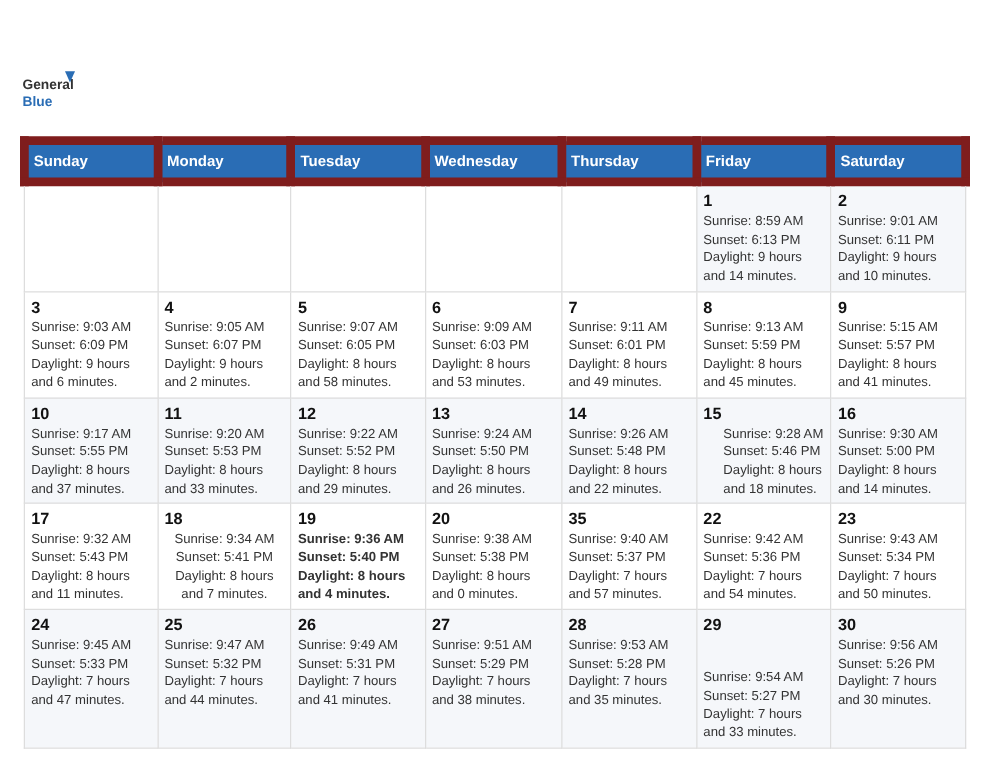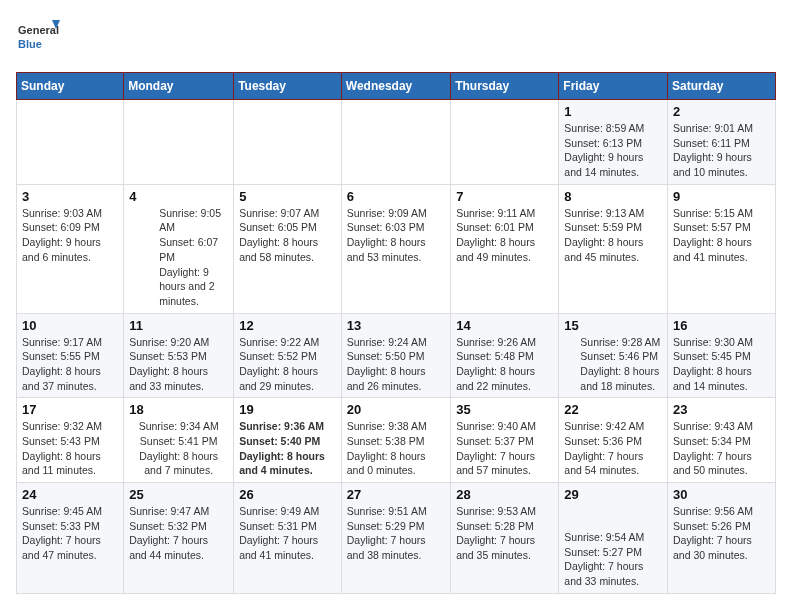--- a/index.html
+++ b/index.html
@@ -13,20 +13,21 @@
     .header-area {
       display: flex;
       justify-content: space-between;
       align-items: flex-start;
       margin-bottom: 12px;
     }
     .logo {
       display: flex;
       align-items: center;
       gap: 4px;
+      margin-top: 37px;
     }
     .title-area { text-align: right; }
     .main-title {
       font-size: 32px;
       font-weight: normal;
       color: #222;
     }
     .subtitle {
       font-size: 15px;
       color: #555;
@@ -36,21 +37,21 @@
       border-collapse: collapse;
       font-size: 11px;
     }
     thead tr th {
       background: #2a6db5;
       color: #fff;
       padding: 6px 4px;
       text-align: left;
       font-size: 12px;
       font-weight: bold;
-      border: 1px solid #7f1d1d;
+      border: 7px solid #7f1d1d;
     }
     tbody tr td {
       vertical-align: top;
       padding: 4px 5px;
       border: 1px solid #ddd;
       min-height: 70px;
       width: 113px;
     }
     tbody tr:nth-child(odd) td { background: #f5f7fa; }
     tbody tr:nth-child(even) td { background: #fff; }
@@ -118,21 +119,21 @@
       </tr>
       <tr>
         <td>
           <div class="day-num">3</div>
           <div class="day-info" style="white-space: pre-line;">Sunrise: 9:03 AM
 Sunset: 6:09 PM
 Daylight: 9 hours and 6 minutes.</div>
         </td>
         <td>
           <div class="day-num">4</div>
-          <div class="day-info" style="white-space: pre-line; margin-left: 30px;">Sunrise: 9:05 AM
+          <div class="day-info" style="white-space: pre-line;">Sunrise: 9:05 AM
 Sunset: 6:07 PM
 Daylight: 9 hours and 2 minutes.</div>
         </td>
         <td>
           <div class="day-num">5</div>
           <div class="day-info" style="white-space: pre-line;">Sunrise: 9:07 AM
 Sunset: 6:05 PM
 Daylight: 8 hours and 58 minutes.</div>
         </td>
         <td>
@@ -193,21 +194,21 @@
         </td>
         <td>
           <div class="day-num">15</div>
           <div class="day-info" style="white-space: pre-line; margin-left: 16px;">Sunrise: 9:28 AM
 Sunset: 5:46 PM
 Daylight: 8 hours and 18 minutes.</div>
         </td>
         <td>
           <div class="day-num">16</div>
           <div class="day-info" style="white-space: pre-line;">Sunrise: 9:30 AM
-Sunset: 5:45 PM
+Sunset: 5:00 PM
 Daylight: 8 hours and 14 minutes.</div>
         </td>
       </tr>
       <tr>
         <td>
           <div class="day-num">17</div>
           <div class="day-info" style="white-space: pre-line;">Sunrise: 9:32 AM
 Sunset: 5:43 PM
 Daylight: 8 hours and 11 minutes.</div>
         </td>

